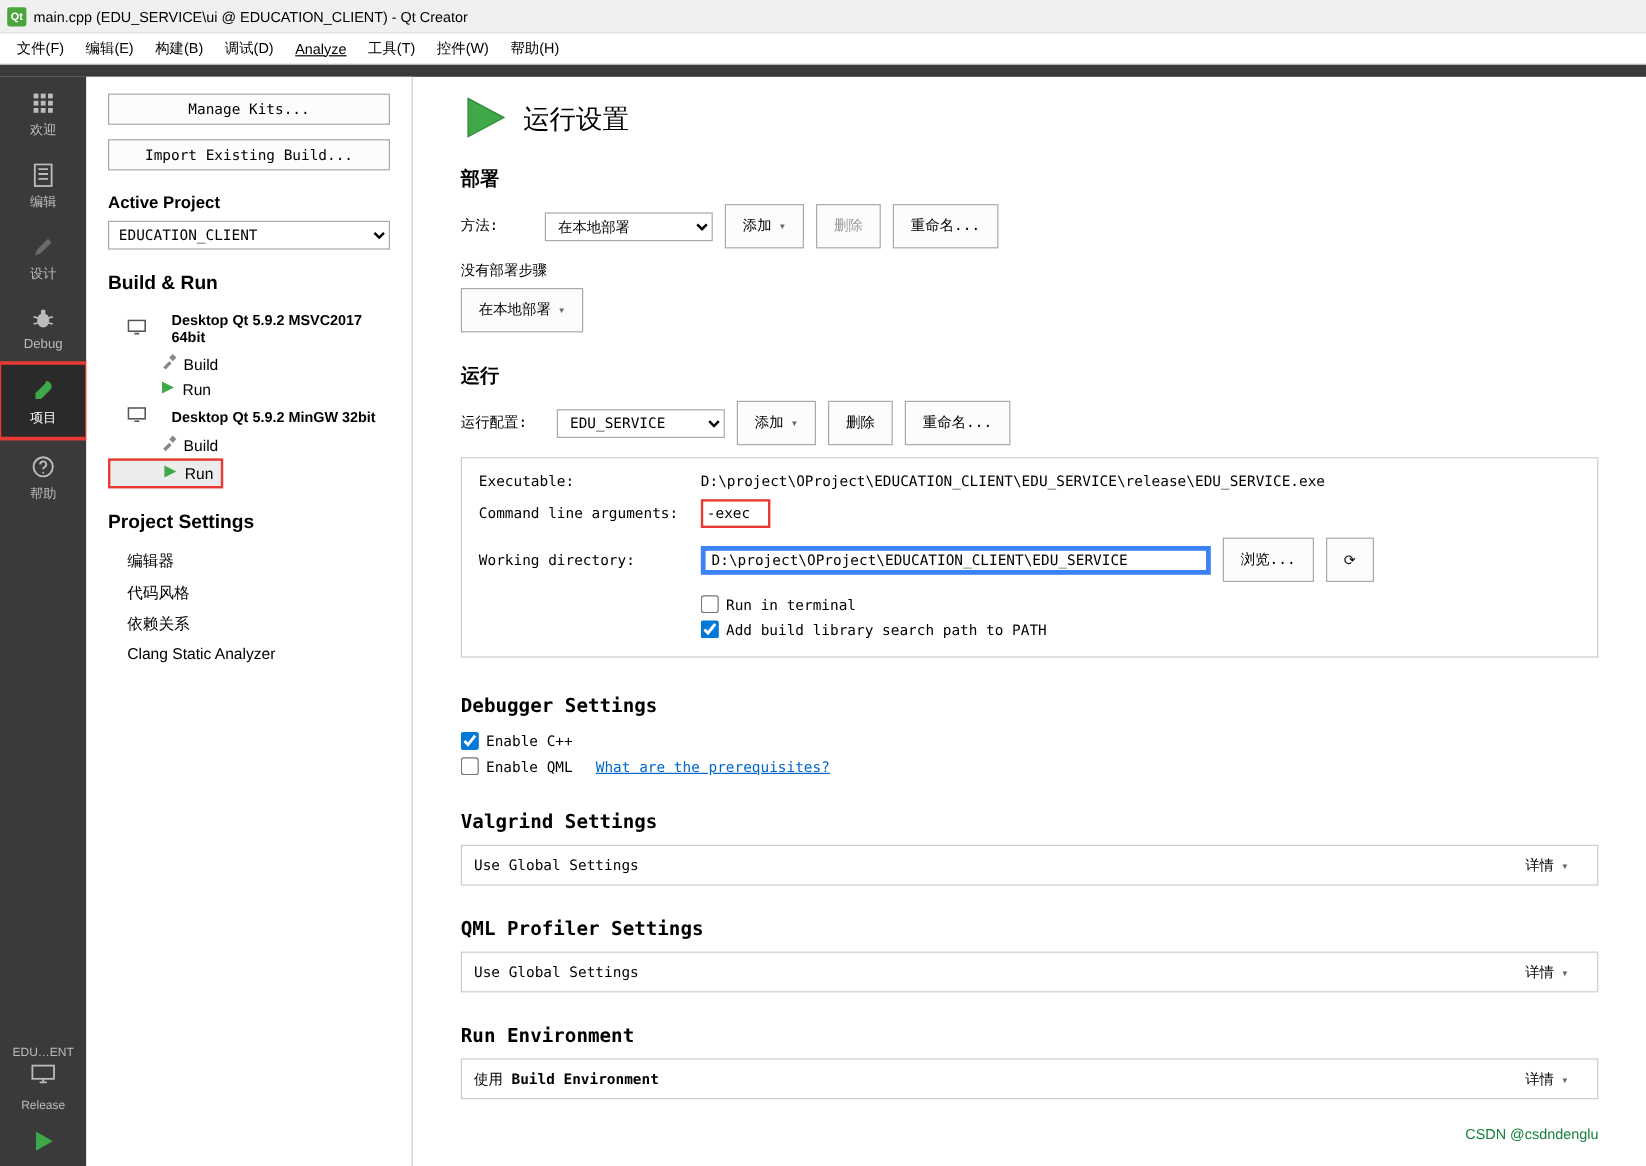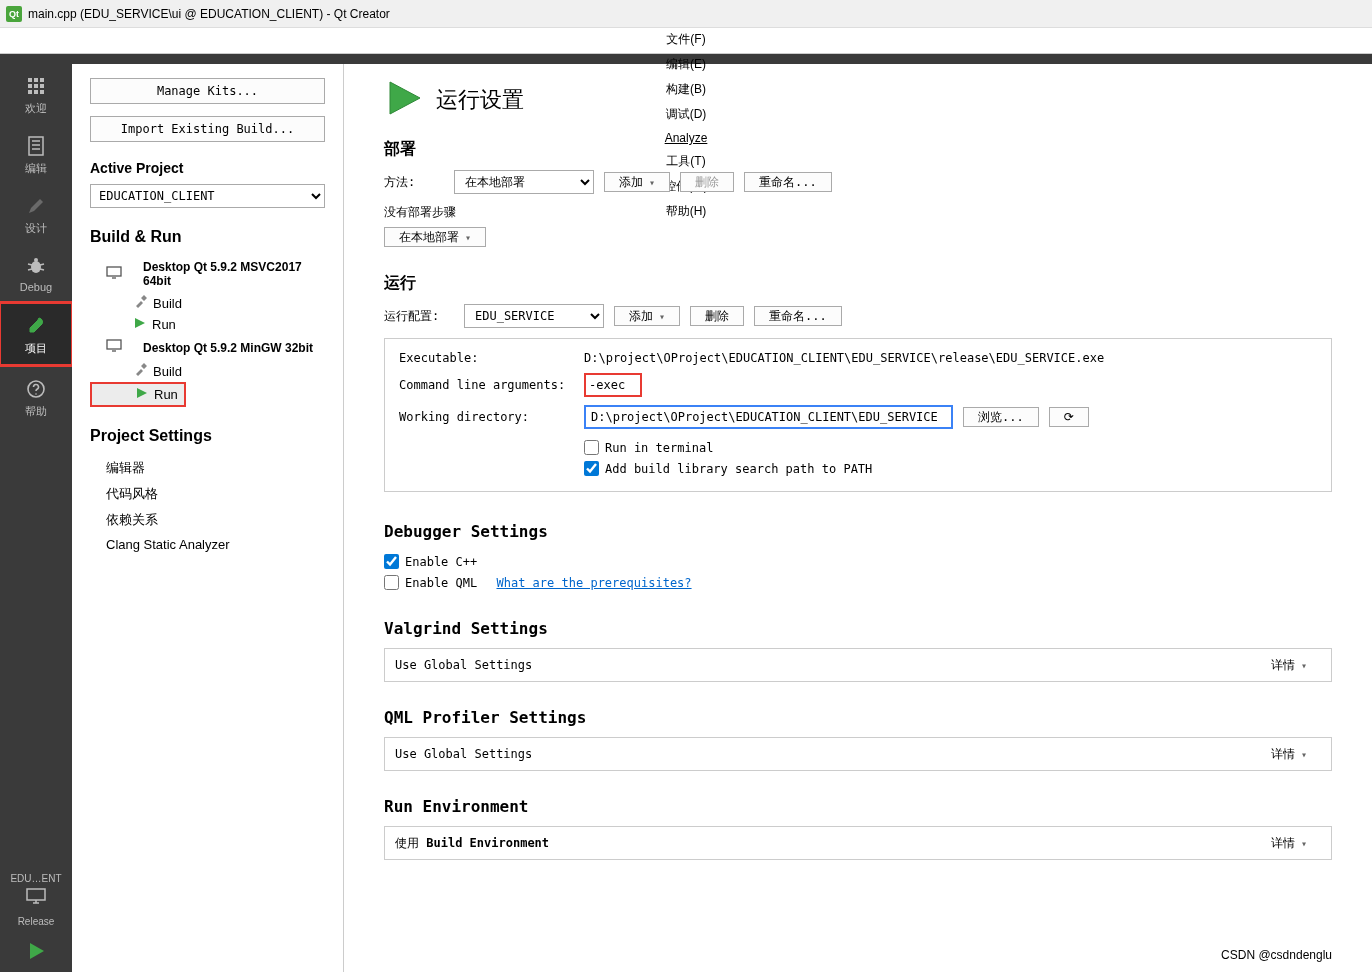--- a/index.html
+++ b/index.html
@@ -5,21 +5,21 @@
 * { box-sizing: border-box; margin: 0; padding: 0; }
 body { font-family: "Microsoft YaHei", "Segoe UI", sans-serif; font-size: 12px; background: #fff; color: #000; width: 1372px; height: 972px; overflow: hidden; }
 .mono { font-family: Consolas, "Courier New", monospace; }
 
 
 .titlebar { height: 28px; background: #f0f0f0; border-bottom: 1px solid #ddd; display: flex; align-items: center; padding: 0 6px; gap: 6px; }
 .qt-badge { width: 16px; height: 16px; background: #4aa53c; border-radius: 2px; display: inline-flex; align-items: center; justify-content: center; font-size: 9px; color: #fff; font-weight: bold; }
 .titlebar .t { font-size: 12px; }
 
 
-.menubar { height: 26px; background: #fff; border-bottom: 1px solid #ccc; display: flex; align-items: center; padding: 0 6px; gap: 2px; flex-direction: column; }
+.menubar { height: 26px; background: #fff; border-bottom: 1px solid #ccc; display: flex; align-items: center; padding: 0 6px; gap: 2px; }
 .menubar .m { padding: 3px 8px; cursor: default; }
 .menubar .u { text-decoration: underline; }
 
 
 .toolstrip { height: 10px; background: #3a3a3a; }
 
 
 .left-rail { position: absolute; top: 64px; bottom: 0; left: 0; width: 72px; background: #3a3a3a; color: #bcbcbc; display: flex; flex-direction: column; align-items: center; }
 .left-rail .item { width: 76px; padding: 10px 0 8px; text-align: center; font-size: 11px; cursor: pointer; }
 .left-rail .item.active { background: #2a2a2a; color: #fff; }
@@ -46,37 +46,37 @@
 
 .main { flex: 1; overflow-y: auto; padding: 14px 40px 40px 40px; position: relative; }
 .page-title { display: flex; align-items: center; gap: 12px; margin-bottom: 18px; }
 .page-title h1 { font-size: 22px; font-weight: normal; font-family: Consolas, monospace; }
 .play-big svg { width: 40px; height: 40px; }
 
 .sec-h { font-family: Consolas, monospace; font-size: 16px; font-weight: bold; margin: 14px 0 10px; }
 .row { display: flex; align-items: center; gap: 10px; margin-bottom: 10px; }
 .lbl { font-family: Consolas, monospace; min-width: 60px; }
 .sel-inline { height: 24px; border: 1px solid #aaa; background: #fff; font-family: Consolas, monospace; font-size: 12px; padding: 0 20px 0 6px; min-width: 140px; }
-.btn-s { height: 20px; border: 1px solid #aaa; background: #fcfcfc; font-family: Consolas, monospace; font-size: 12px; padding: 0 14px; cursor: pointer; }
+.btn-s { height: 37px; border: 1px solid #aaa; background: #fcfcfc; font-family: Consolas, monospace; font-size: 12px; padding: 0 14px; cursor: pointer; }
 .btn-s.dd::after { content: " ▾"; font-size: 10px; color: #666; }
 .btn-s.disabled { color: #999; }
 
 .group-box { border: 1px solid #ccc; padding: 12px 14px; margin-top: 6px; }
 .form-row { display: flex; align-items: center; margin-bottom: 8px; gap: 10px; }
 .form-row .fl { font-family: Consolas, monospace; width: 175px; }
 .form-row .fv { font-family: Consolas, monospace; flex: 1; }
-.txt-in { height: 24px; border: 2px solid #3b82f6; width: 369px; font-family: Consolas, monospace; font-size: 12px; padding: 0 5px; background: #fff; }
+.txt-in { height: 24px; border: 4px solid #3b82f6; width: 425px; font-family: Consolas, monospace; font-size: 12px; padding: 0 5px; background: #fff; }
 .txt-in.hl-red { border: 2px solid #e83a32; width: 58px; padding: 0 3px; }
 .cb-row { display: flex; align-items: center; gap: 6px; padding: 3px 0 3px 185px; font-family: Consolas, monospace; }
 input[type="checkbox"] { width: 15px; height: 15px; accent-color: #0078d7; }
 a.link { color: #0066cc; text-decoration: underline; font-family: Consolas, monospace; }
 
 .global-box { border: 1px solid #ccc; height: 34px; display: flex; align-items: center; padding: 0 10px; font-family: Consolas, monospace; margin-top: 6px; justify-content: space-between; }
 
-.watermark { position: absolute; right: 40px; bottom: 10px; color: #000000; font-size: 12px; }
+.watermark { position: absolute; right: 40px; bottom: 20px; color: #15803d; font-size: 12px; }
 
 
 .play-s { color: #3fa848; }
 .hammer { color: #777; }
 .monitor { color: #555; }
 </style>
 </head>
 <body>
 
 <div class="titlebar">

